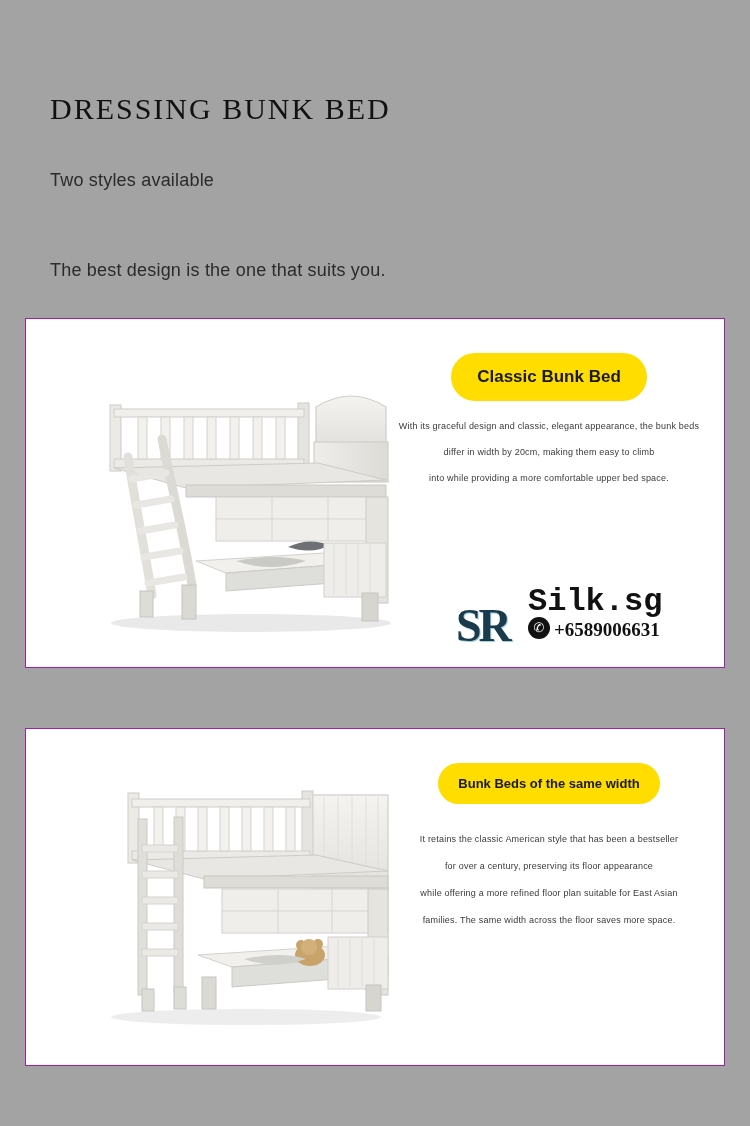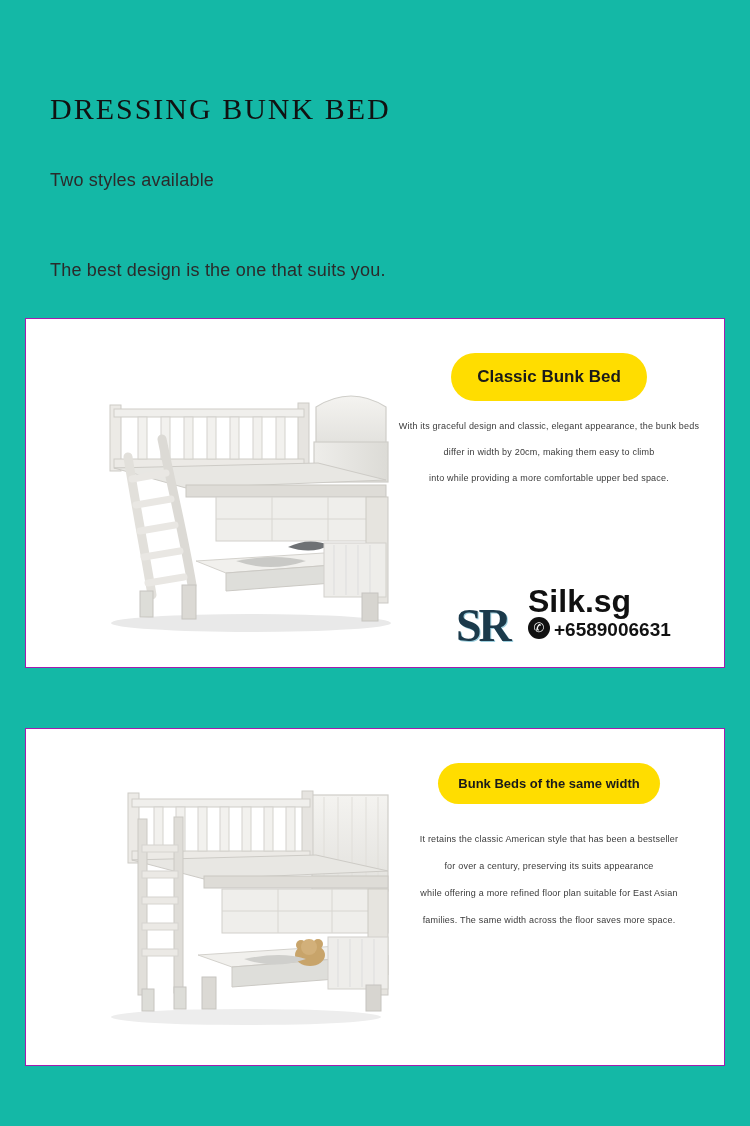--- a/index.html
+++ b/index.html
@@ -13,21 +13,21 @@
     font-family: "Liberation Sans", sans-serif;
     color: #222;
     overflow: hidden;
     position: relative;
   }
 
   .page {
     position: relative;
     width: 750px;
     height: 1126px;
-    background: #14b8a6;
+    background: #a3a3a3;
   }
 
   .title {
     position: absolute;
     left: 50px;
     top: 72px;
     font-family: "Liberation Serif", serif;
     font-size: 30px;
     letter-spacing: 2px;
     font-weight: normal;
@@ -125,30 +125,30 @@
     font-weight: bold;
     color: #1b3a4b;
     letter-spacing: -3px;
     text-shadow: 1px 1px 0 #9fd0df;
     margin-top: 8px;
   }
   .wm-name {
     position: absolute;
     left: 72px;
     top: 0px;
-    font-family: Liberation Sans, sans-serif;
+    font-family: Liberation Mono, monospace;
     font-size: 32px;
     font-weight: bold;
     color: #111;
   }
   .wm-phone {
     position: absolute;
     left: 98px;
     top: 36px;
-    font-family: Liberation Sans, sans-serif;
+    font-family: Liberation Serif, serif;
     font-size: 19px;
     font-weight: bold;
     color: #111;
   }
   .wm-wa {
     position: absolute;
     left: 72px;
     top: 34px;
     width: 22px;
     height: 22px;
@@ -337,20 +337,20 @@
         <rect x="300" y="226" width="15" height="26" fill="#d7d5d0" stroke="#c6c4bf"></rect>
         <rect x="76" y="230" width="12" height="22" fill="#ddddd8" stroke="#c6c4bf"></rect>
         <rect x="108" y="228" width="12" height="22" fill="#ddddd8" stroke="#c6c4bf"></rect>
       </svg>
     </div>
 
     <div class="right-col">
       <div class="pill">Bunk Beds of the same width</div>
       <div class="desc">
         <span class="line">It retains the classic American style that has been a bestseller</span>
-        <span class="line">for over a century, preserving its suits appearance</span>
+        <span class="line">for over a century, preserving its floor appearance</span>
         <span class="line">while offering a more refined floor plan suitable for East Asian</span>
         <span class="line">families. The same width across the floor saves more space.</span>
       </div>
     </div>
   </div>
 
 </div>
 
 </body></html>

